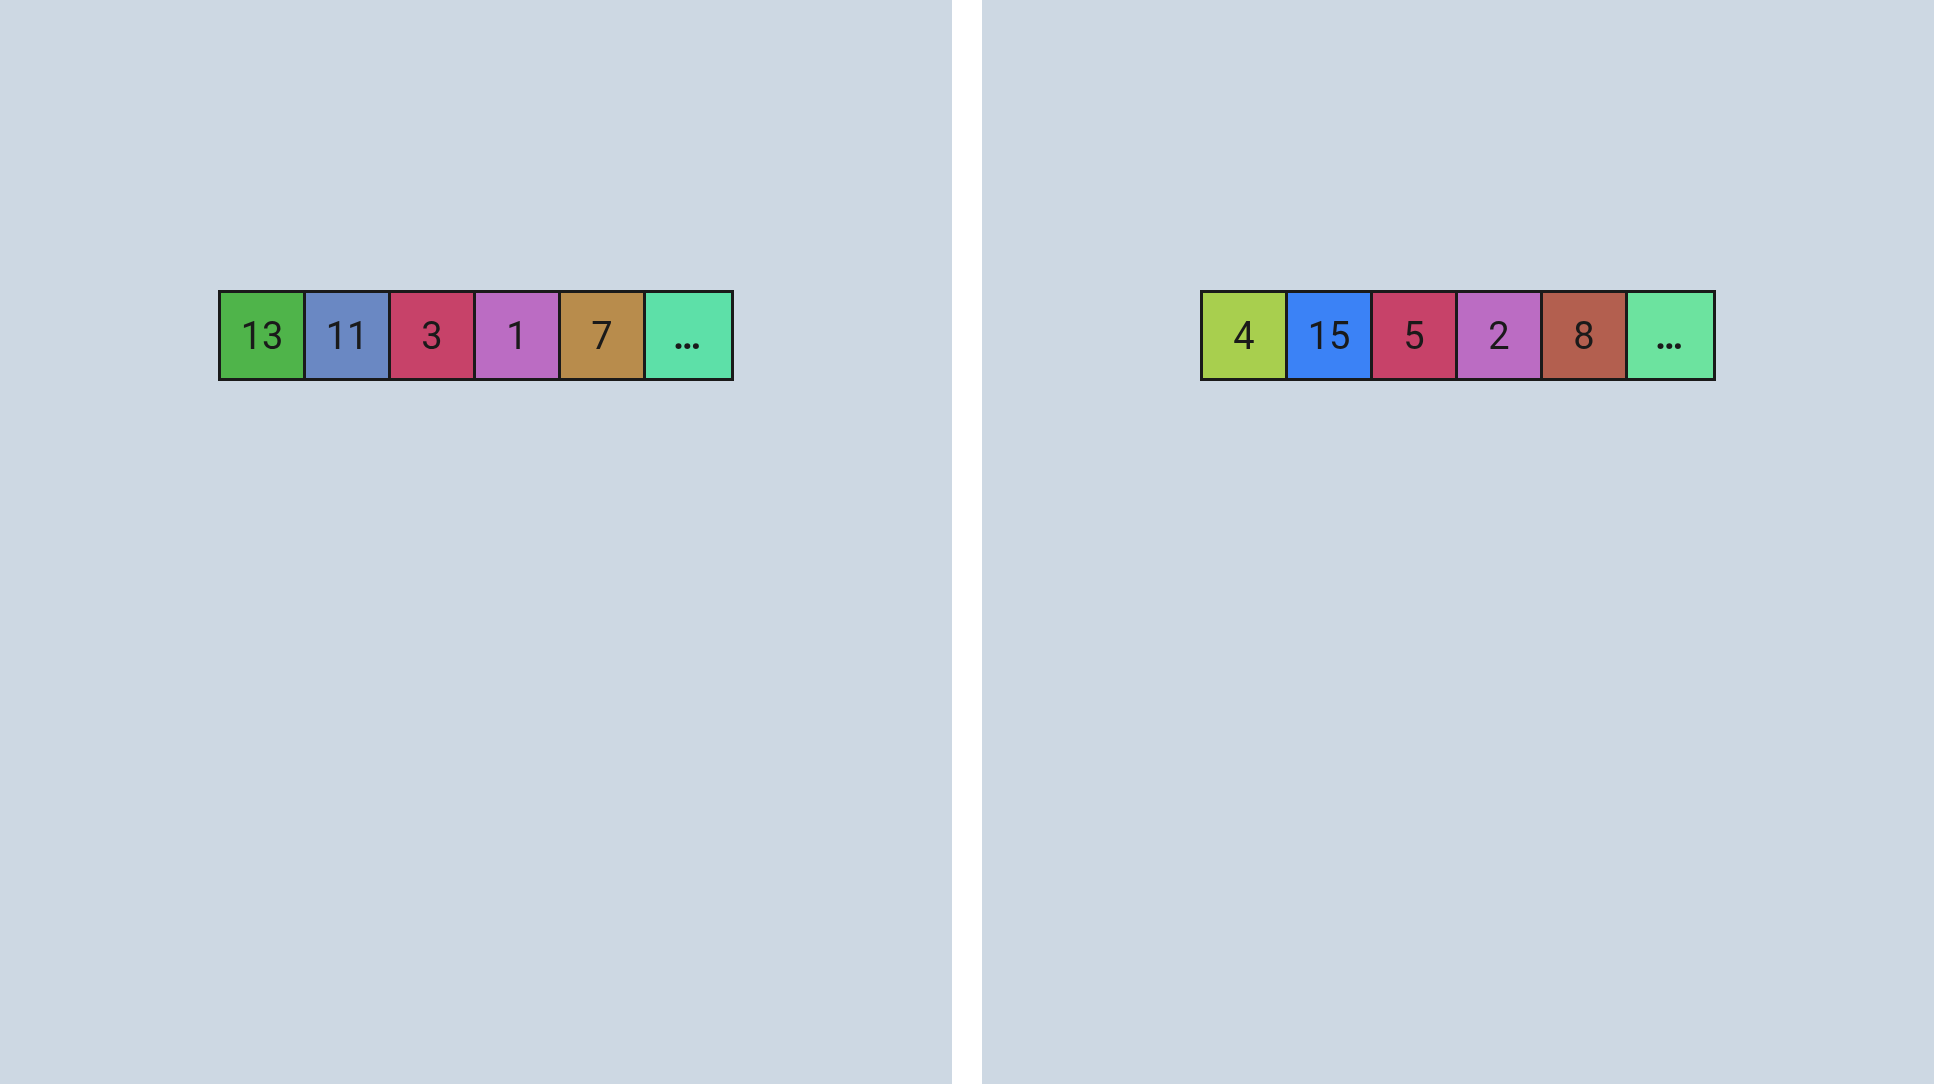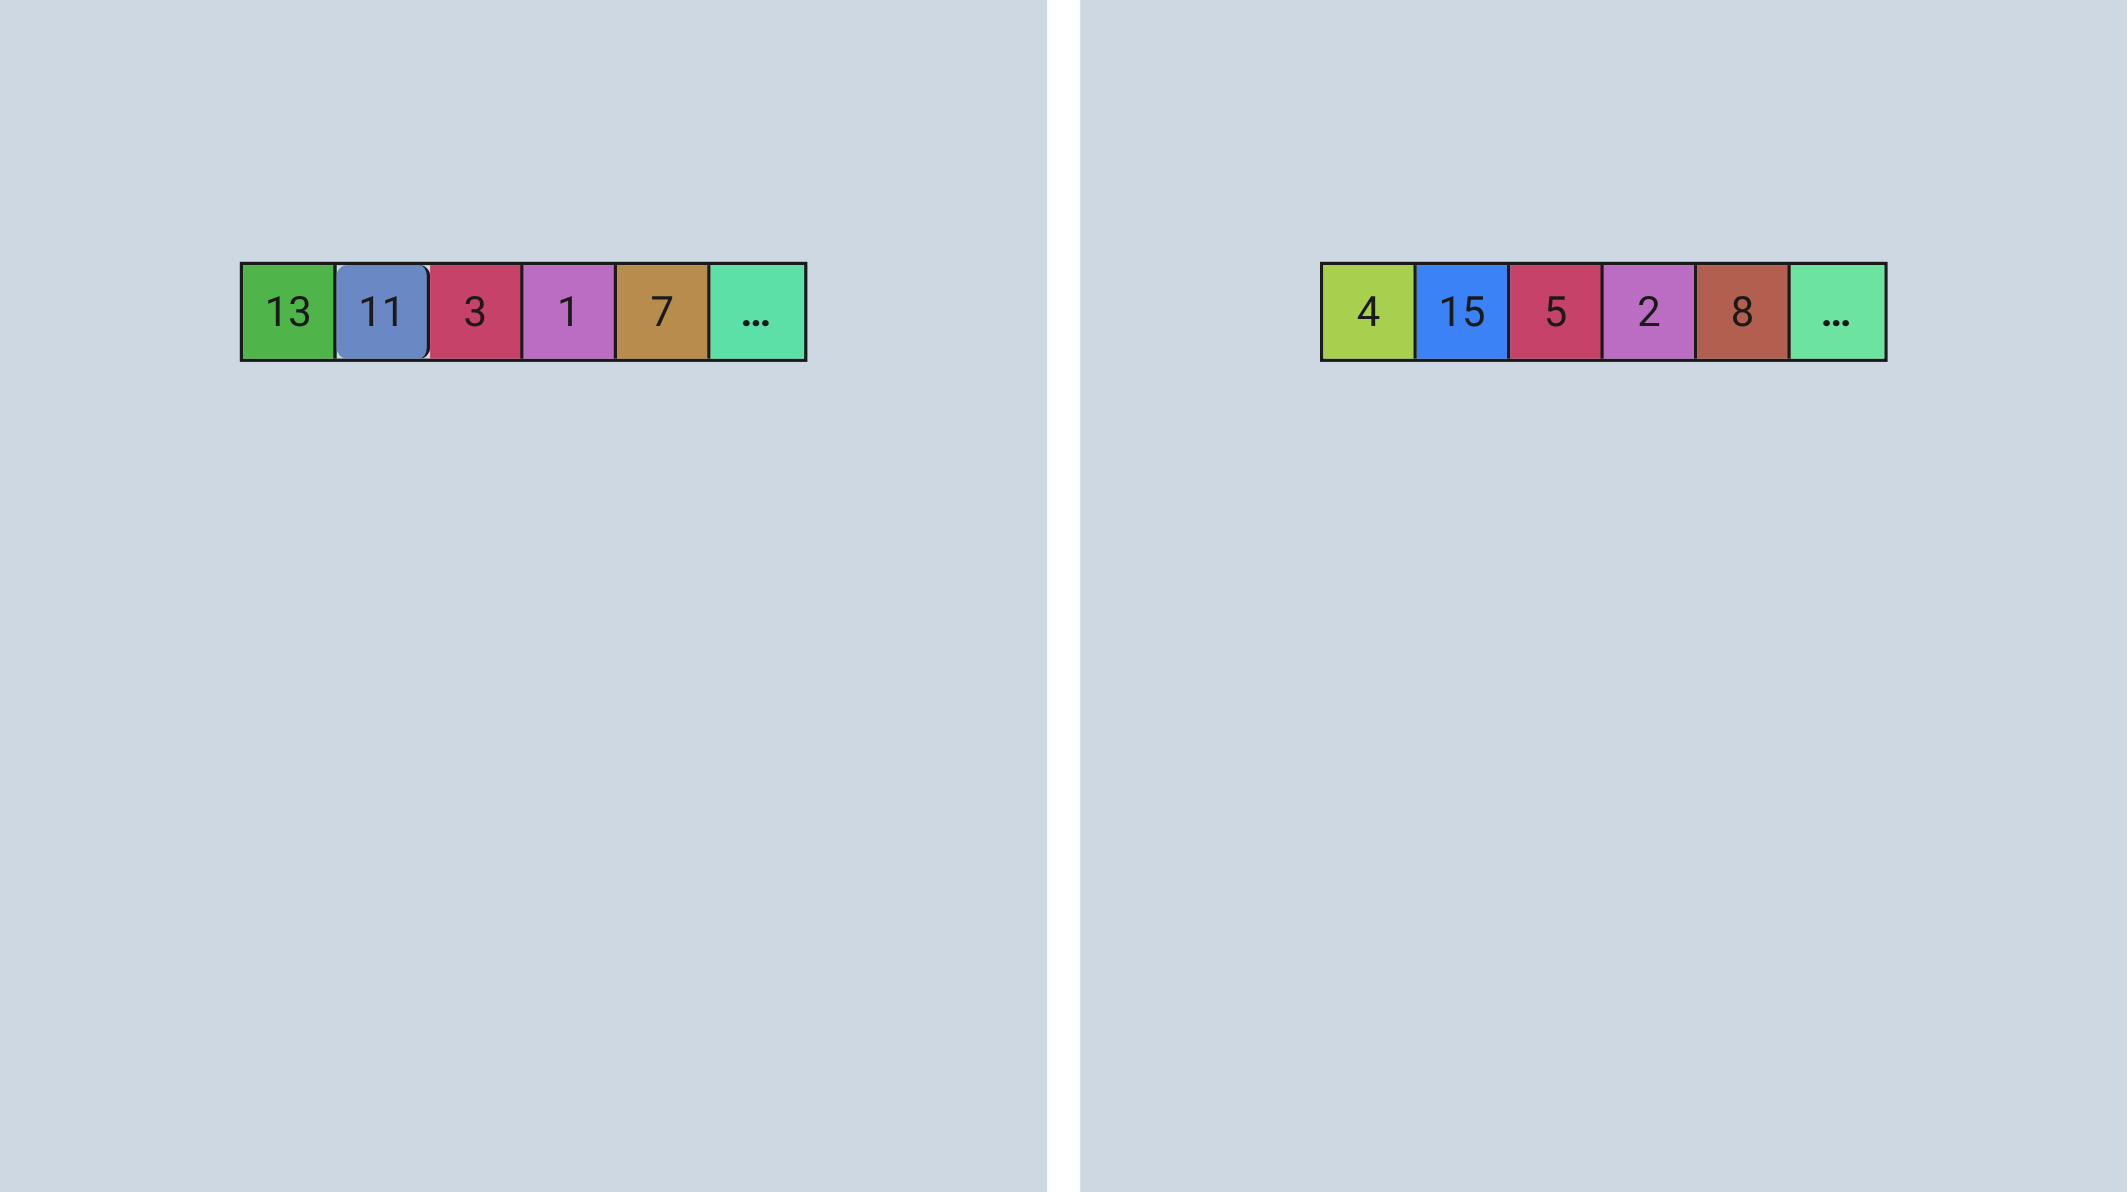--- a/index.html
+++ b/index.html
@@ -36,21 +36,21 @@
     }
     .card-text {
       font-size: 56px;
       line-height: 1.6;
       text-align: center;
       color: #1a1a1a;
       font-weight: 400;
       white-space: pre-line;
     }
     .tokens {
-      margin-top: 38px;
+      margin-top: 90px;
       display: flex;
       border: 3px solid #1a1a1a;
     }
     .token {
       width: 85px;
       height: 85px;
       display: flex;
       align-items: center;
       justify-content: center;
       font-size: 38px;
@@ -66,21 +66,21 @@
       letter-spacing: 3px;
       font-weight: 700;
     }
   </style>
 </head>
 <body>
 
 <div class="panel">
   <div class="tokens">
       <div class="token" style="background-color: rgb(79, 180, 74);">13</div>
-      <div class="token" style="background-color: rgb(106, 136, 195); border-radius: 10px;">11</div>
+      <div class="token" style="background-color: rgb(106, 136, 195);">11</div>
       <div class="token" style="background-color: rgb(199, 66, 105);">3</div>
       <div class="token" style="background-color: rgb(187, 108, 195);">1</div>
       <div class="token" style="background-color: rgb(184, 140, 76);">7</div>
       <div class="token ellipsis" style="background-color: rgb(93, 224, 168);">…</div>
     </div>
 </div>
 
 <div class="panel">
   <div class="tokens">
       <div class="token" style="background-color: rgb(168, 207, 78);">4</div>

